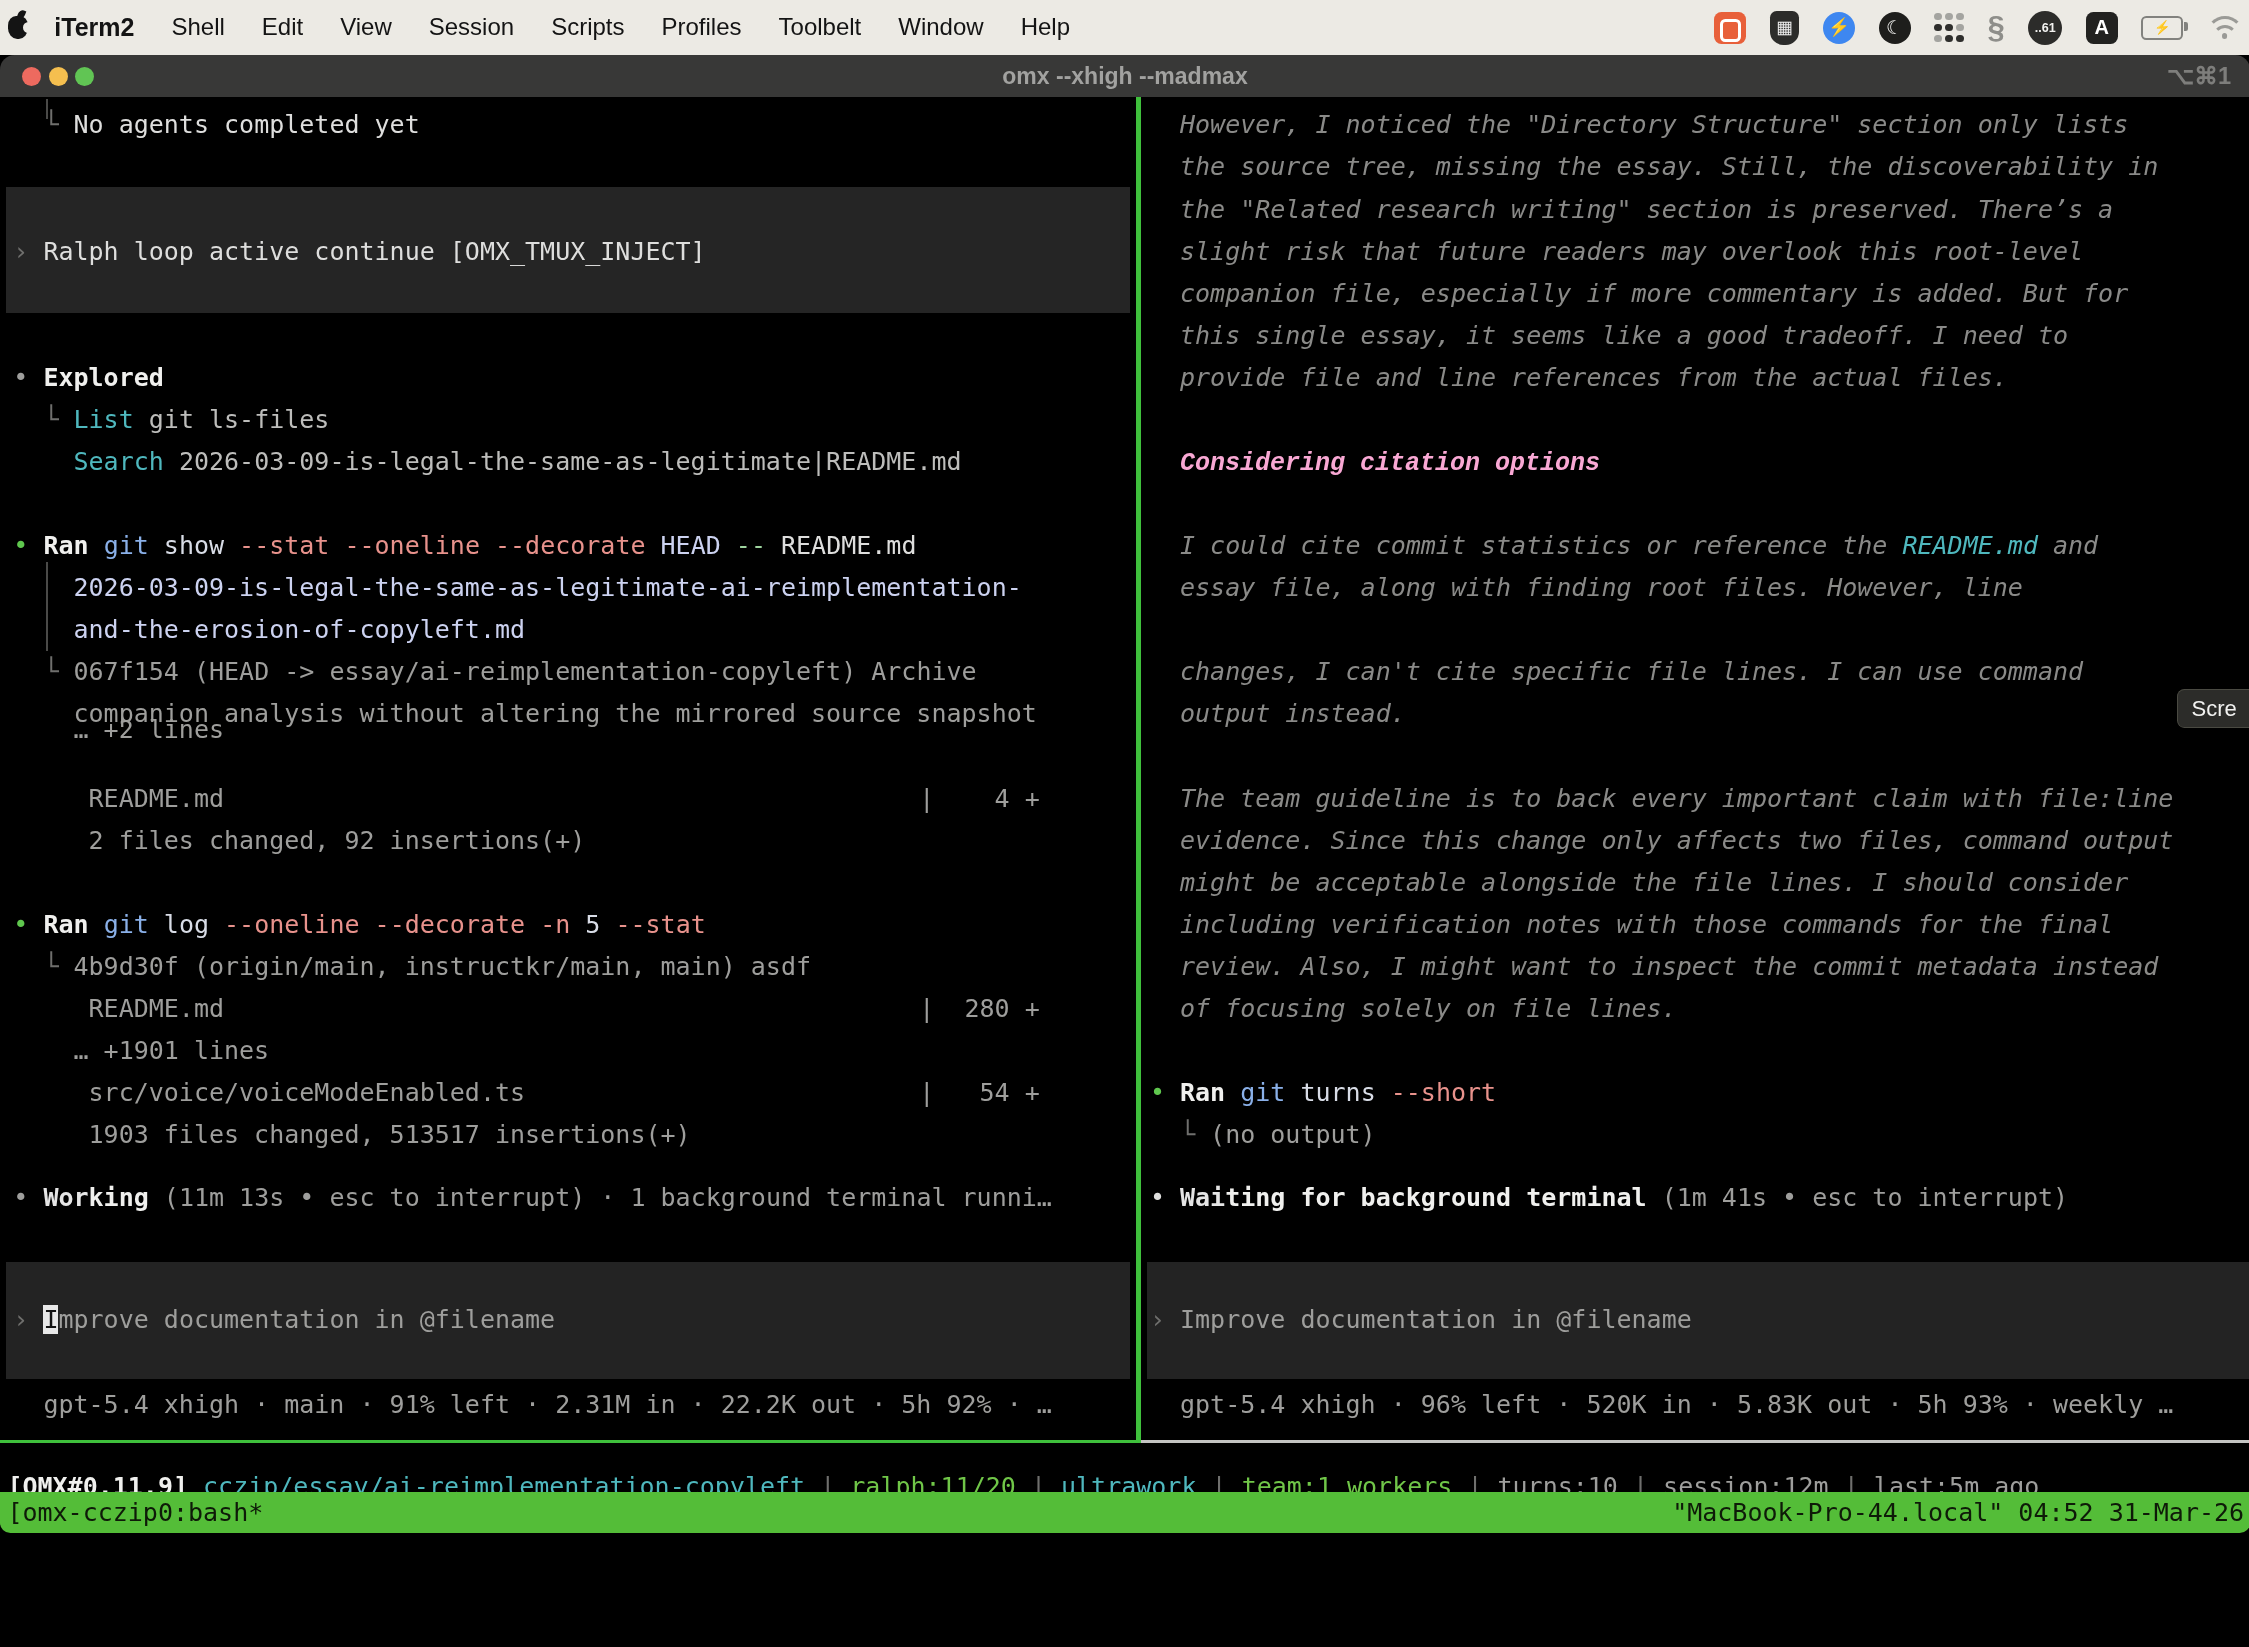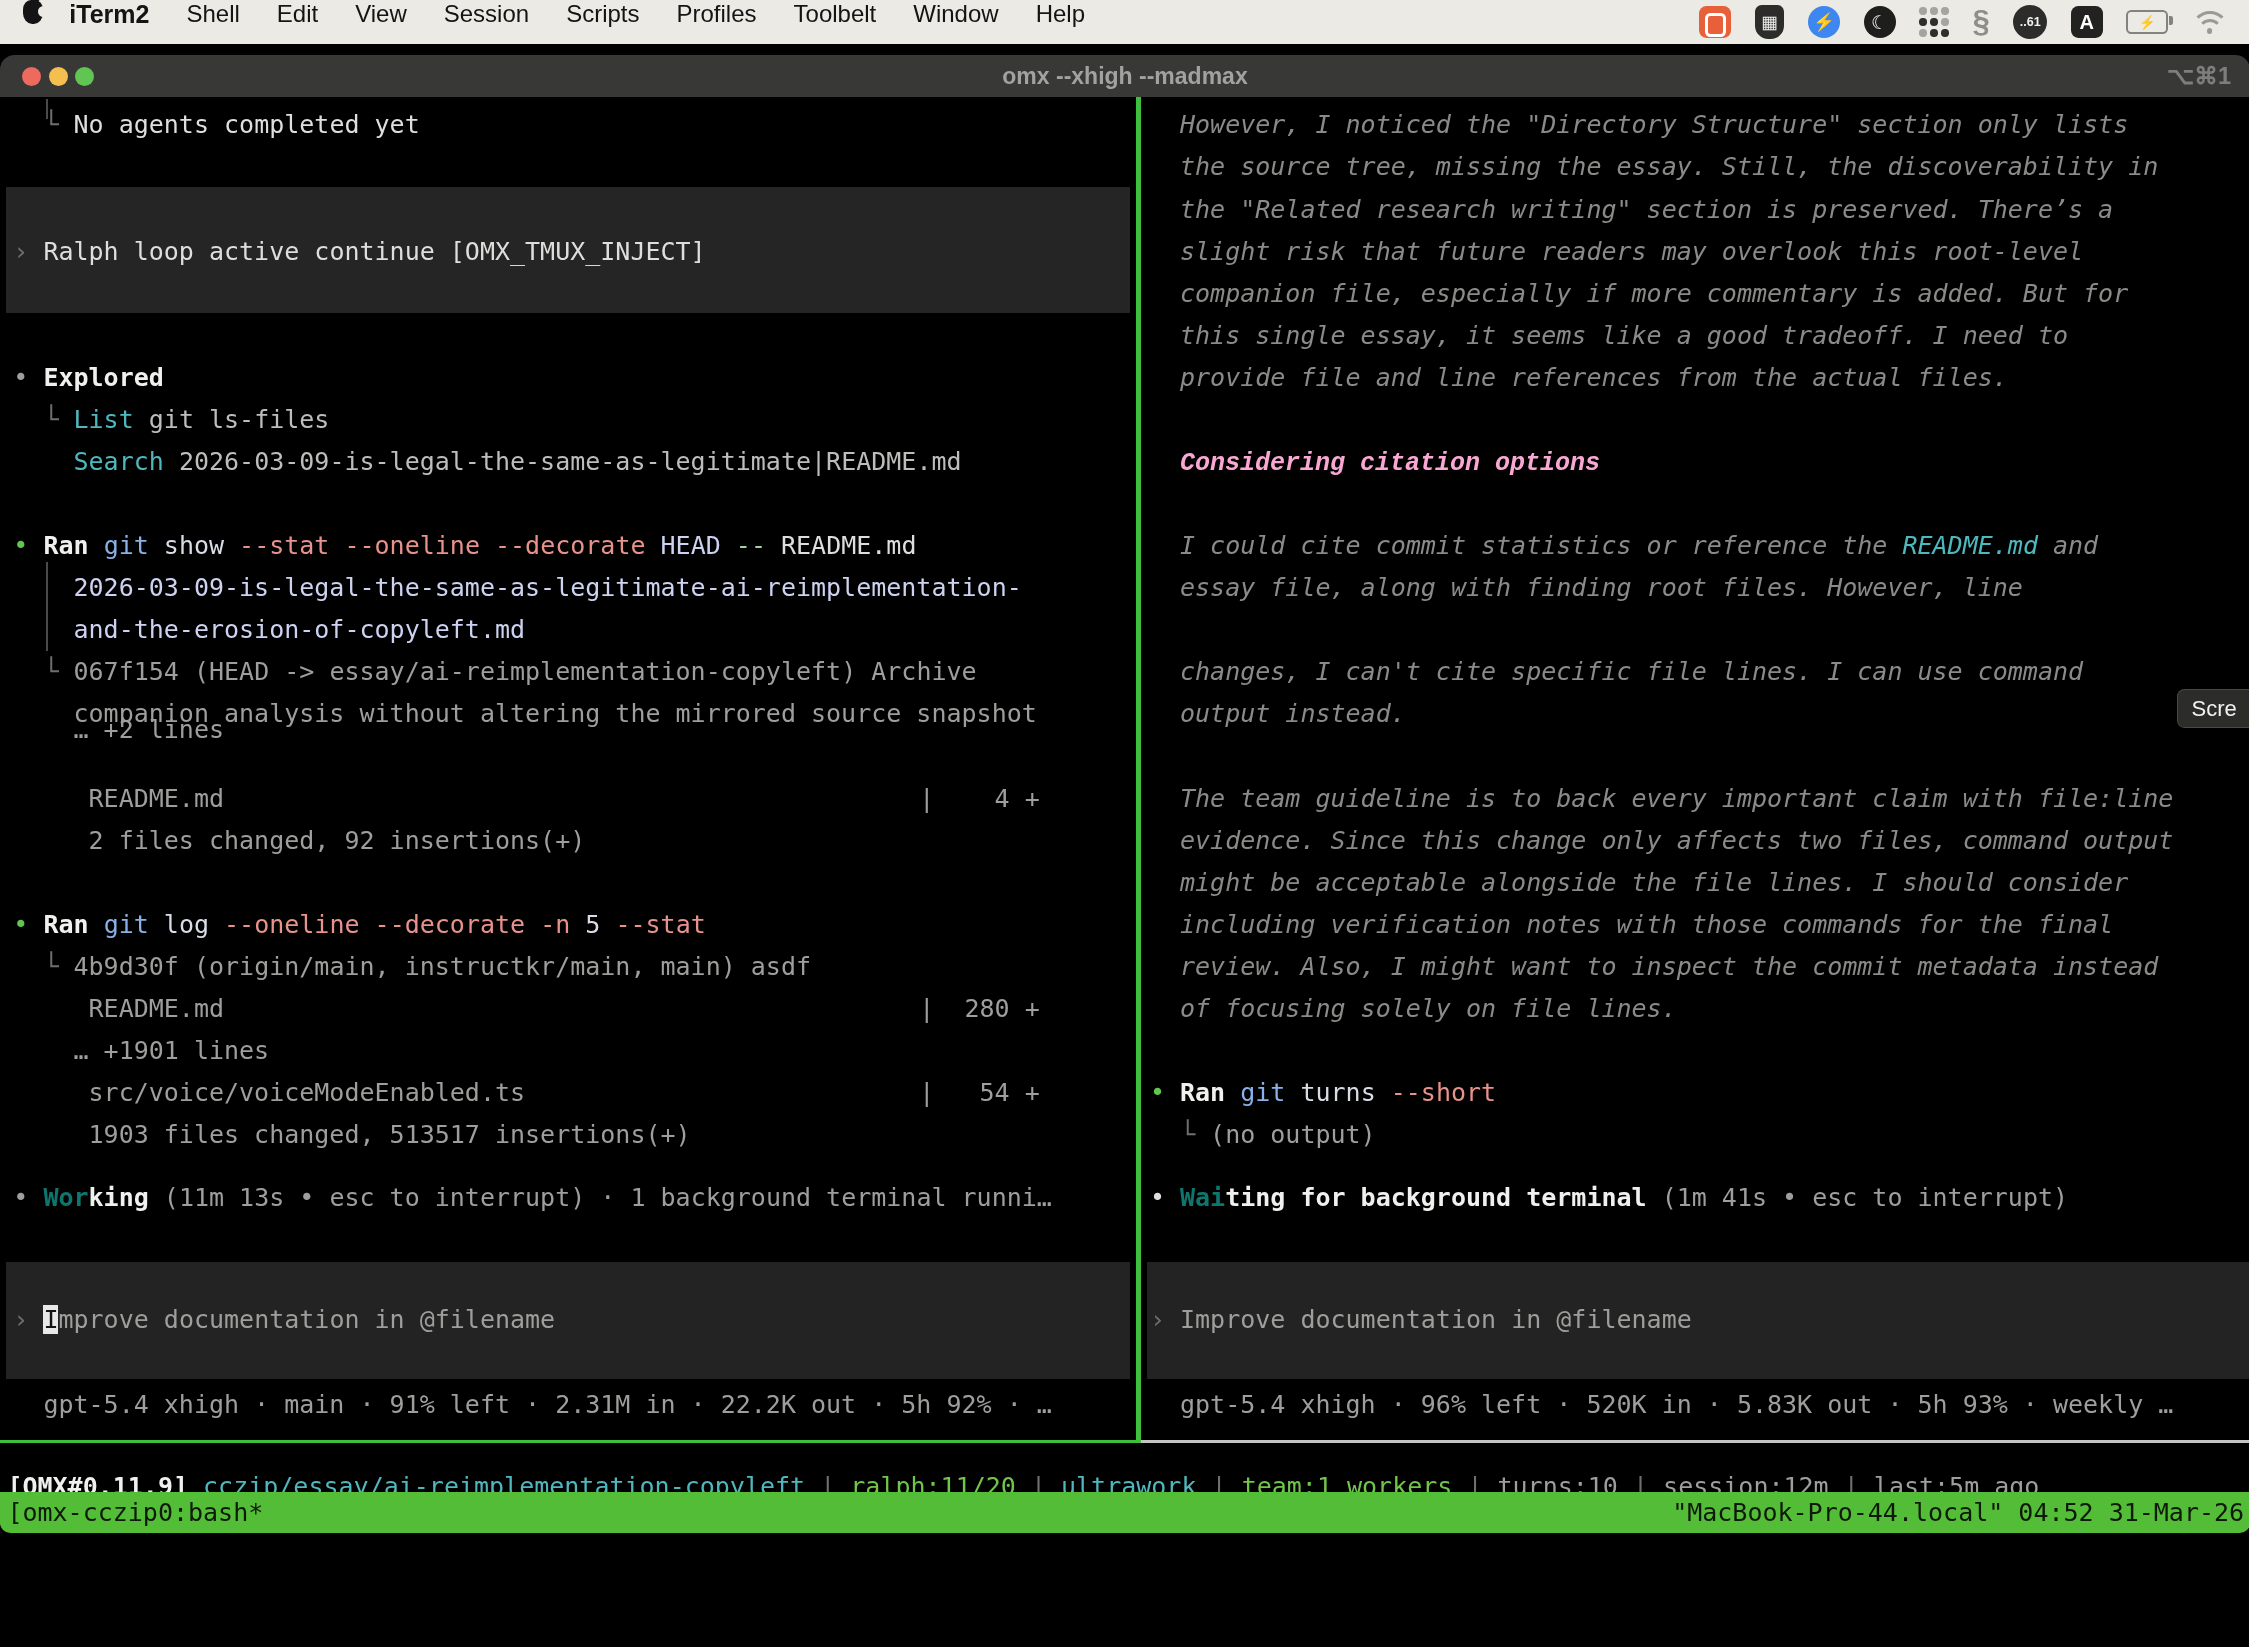--- a/index.html
+++ b/index.html
@@ -1,21 +1,21 @@
 <!DOCTYPE html>
 <html style="font-size:11.8px"><head>
 <meta charset="utf-8">
 <style>
   html,body{margin:0;padding:0;background:#000;}
   .screen{position:relative;width:2250px;height:1648px;overflow:hidden;background:#000;
           font-family:"Liberation Sans",sans-serif;}
 
   
-  .menubar{position:absolute;top:0;left:0;right:0;height:44px;background:#eceae4;
-           display:flex;padding:0 23px;box-sizing:border-box;color:#141414;}
+  .menubar{position:absolute;top:0;left:0;right:0;height:55px;background:#eceae4;
+           display:flex;align-items:center;padding:0 8px;box-sizing:border-box;color:#141414;}
   .apple{width:20px;height:23.6px;background:#141414;border-radius:40% 40% 46% 46%;position:relative;margin-right:10.3px;flex:0 0 auto;}
   .apple::before{content:"";position:absolute;top:-5.9px;left:9.6px;width:7.4px;height:8.9px;background:#141414;border-radius:60% 0 60% 0;transform:rotate(20deg);}
   .apple::after{content:"";position:absolute;right:-5.9px;top:5.9px;width:11px;height:11px;border-radius:50%;background:#eceae4;}
   .menu-items{display:flex;gap:37px;font-size:24px;margin-left:16px;}
   .menu-item{white-space:nowrap;}
   .menu-item.bold{font-weight:bold;font-size:25px;}
   .menu-status{margin-left:auto;display:flex;align-items:center;gap:23.6px;}
   .micon{display:flex;align-items:center;justify-content:center;flex:0 0 auto;}
   .i-orange{width:32px;height:32px;background:#e8603a;border-radius:7.4px;}
   .i-orange::before{content:"";display:block;width:14.8px;height:17.7px;margin:5.9px auto 0;border:3.7px solid #fff;border-radius:5.2px;}
@@ -73,21 +73,21 @@
   .tooltip{position:absolute;right:0;top:592px;height:37px;line-height:37px;padding:0 13.3px;
            background:#2c2c29;border:0.7px solid #4a4a42;border-right:none;border-radius:7.4px 0 0 7.4px;
            color:#f2f2f0;font-size:22px;z-index:9;}
 
   
   .c-w{color:#dededd;}
   .c-wb{color:#f0f0ee;font-weight:bold;}
   .c-out{color:#9e9e9c;}
   .c-lt{color:#bdbdbb;}
   .c-dim2{color:#6f6f6d;}
-  .c-dim2b{color:#0f766e;font-weight:bold;}
+  .c-dim2b{color:#e5e5e5;font-weight:bold;}
   .c-cyan{color:#4fb8be;}
   .c-blue{color:#8ab0e8;}
   .c-sal{color:#e8928c;}
   .c-lav{color:#ccd2f0;}
   .c-grn{color:#9ed49e;}
   .c-cmd{color:#d8dce6;}
   .c-gb{color:#5fc74e;}
   .c-think{color:#8a8a88;font-style:italic;}
   .c-thinkb{color:#f9a8d4;font-style:italic;font-weight:bold;font-family:Liberation Mono, monospace;}
   .c-tealit{color:#4fb8be;font-style:italic;}

